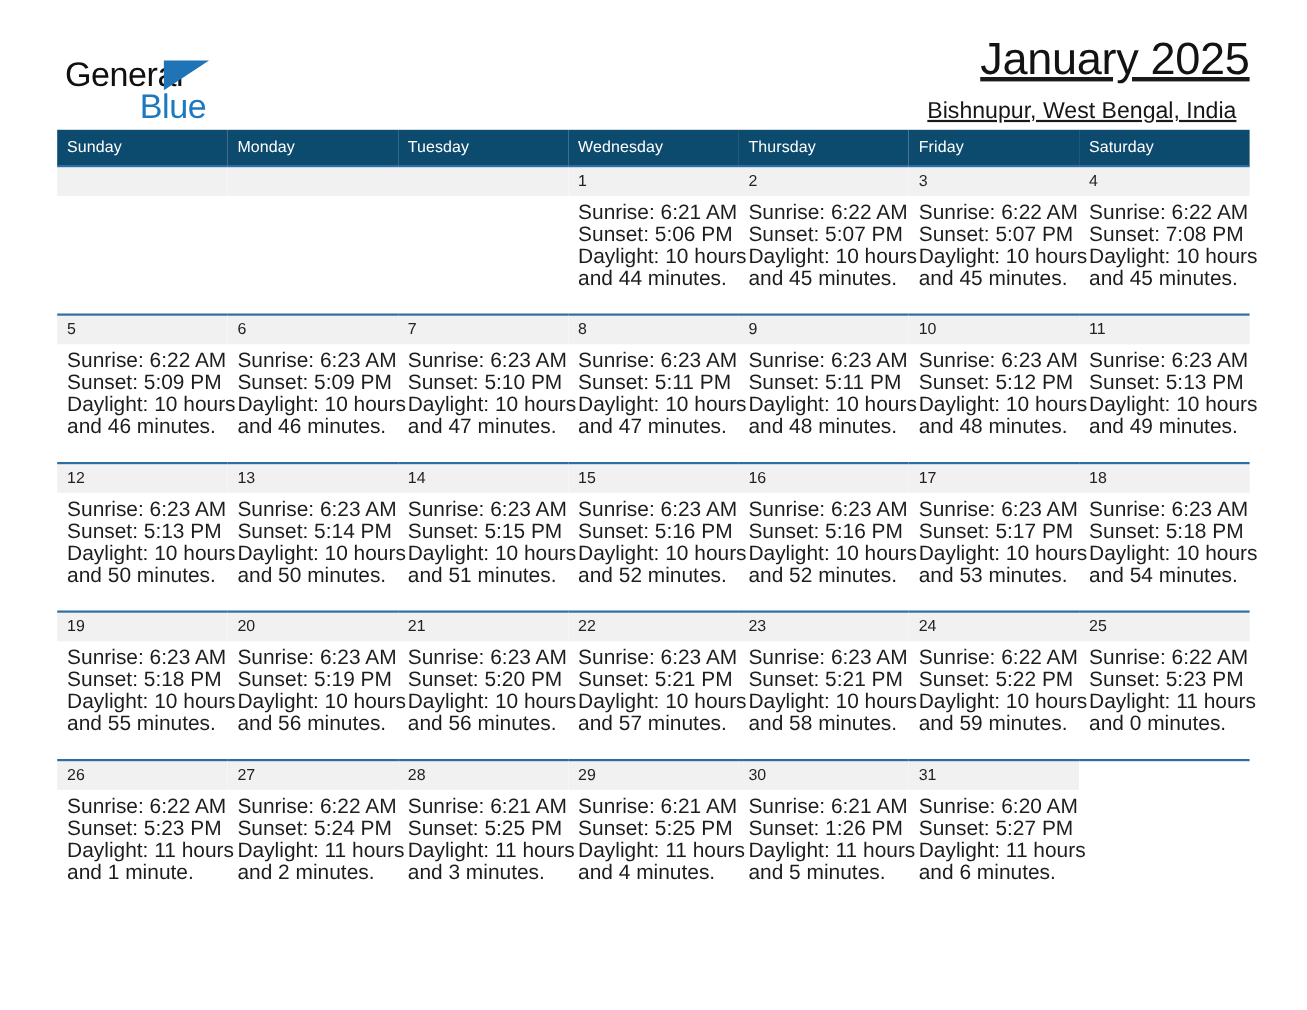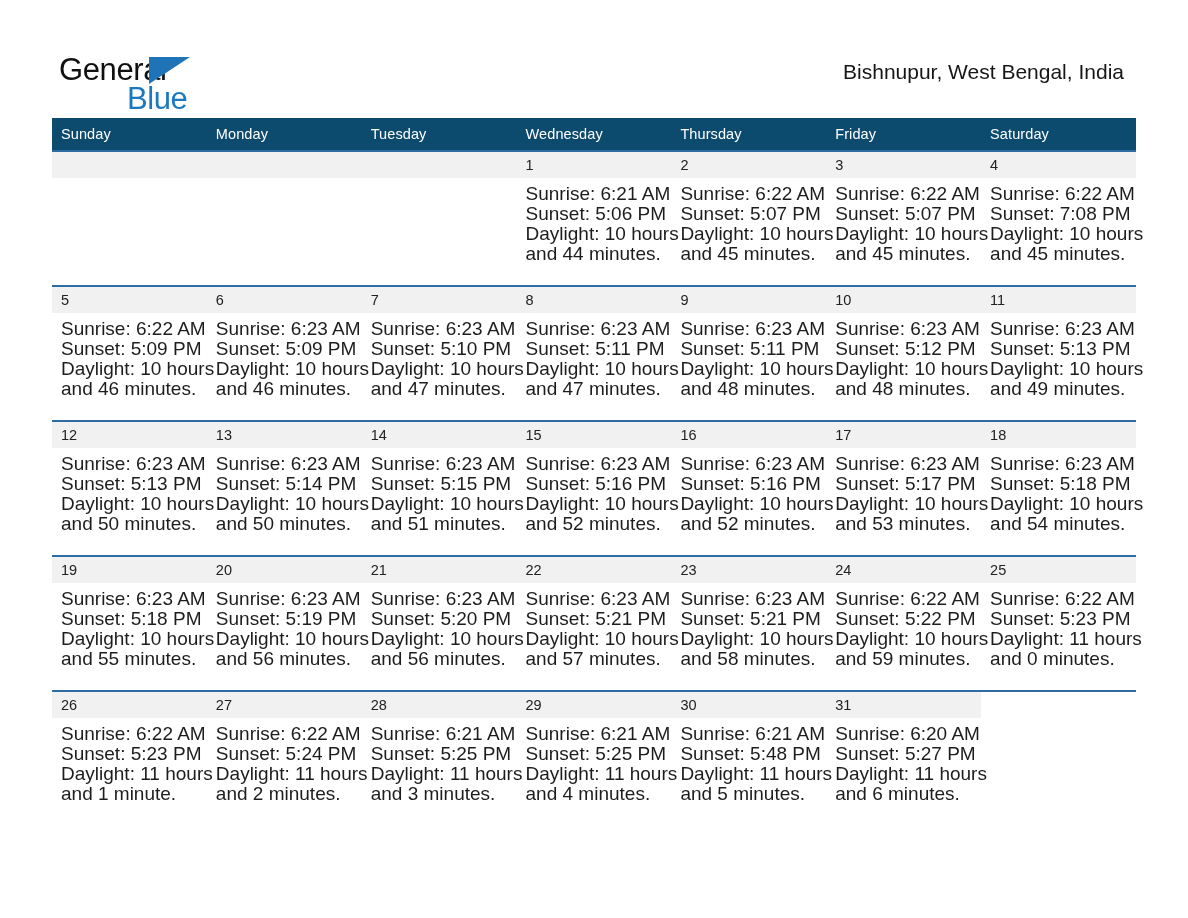--- a/index.html
+++ b/index.html
@@ -18,24 +18,25 @@
   .page {
     position: relative;
     width: 1188px;
     height: 918px;
     padding: 0 52px;
   }
 
   
   .header {
     display: flex;
-    align-items: flex-start;
+    align-items: flex-end;
     justify-content: space-between;
     padding-top: 44px;
     height: 112px;
+    text-decoration: underline;
   }
   .logo {
     position: relative;
     width: 150px;
     height: 70px;
     line-height: 1;
     user-select: none;
   }
   .logo-general {
     position: absolute;
@@ -140,20 +141,21 @@
 
   <div class="header">
 
     <div class="logo">
       <span class="logo-general">General</span>
       <span class="logo-triangle"></span>
       <span class="logo-blue">Blue</span>
     </div>
 
     <div class="titles">
+      <h1 class="cal-title">January 2025</h1>
       <p class="cal-sub">Bishnupur, West Bengal, India</p>
     </div>
 
   </div>
 
   <table class="cal">
     <colgroup>
       <col>
         <col>
         <col>
@@ -453,21 +455,21 @@
               <div>Sunrise: 6:21 AM</div>
               <div>Sunset: 5:25 PM</div>
               <div>Daylight: 11 hours</div>
               <div>and 4 minutes.</div>
             </div>
           </td>
           <td class="">
             <div class="daynum">30</div>
             <div class="cellbody">
               <div>Sunrise: 6:21 AM</div>
-              <div>Sunset: 5:48 PM</div>
+              <div>Sunset: 1:26 PM</div>
               <div>Daylight: 11 hours</div>
               <div>and 5 minutes.</div>
             </div>
           </td>
           <td class="">
             <div class="daynum">31</div>
             <div class="cellbody">
               <div>Sunrise: 6:20 AM</div>
               <div>Sunset: 5:27 PM</div>
               <div>Daylight: 11 hours</div>

